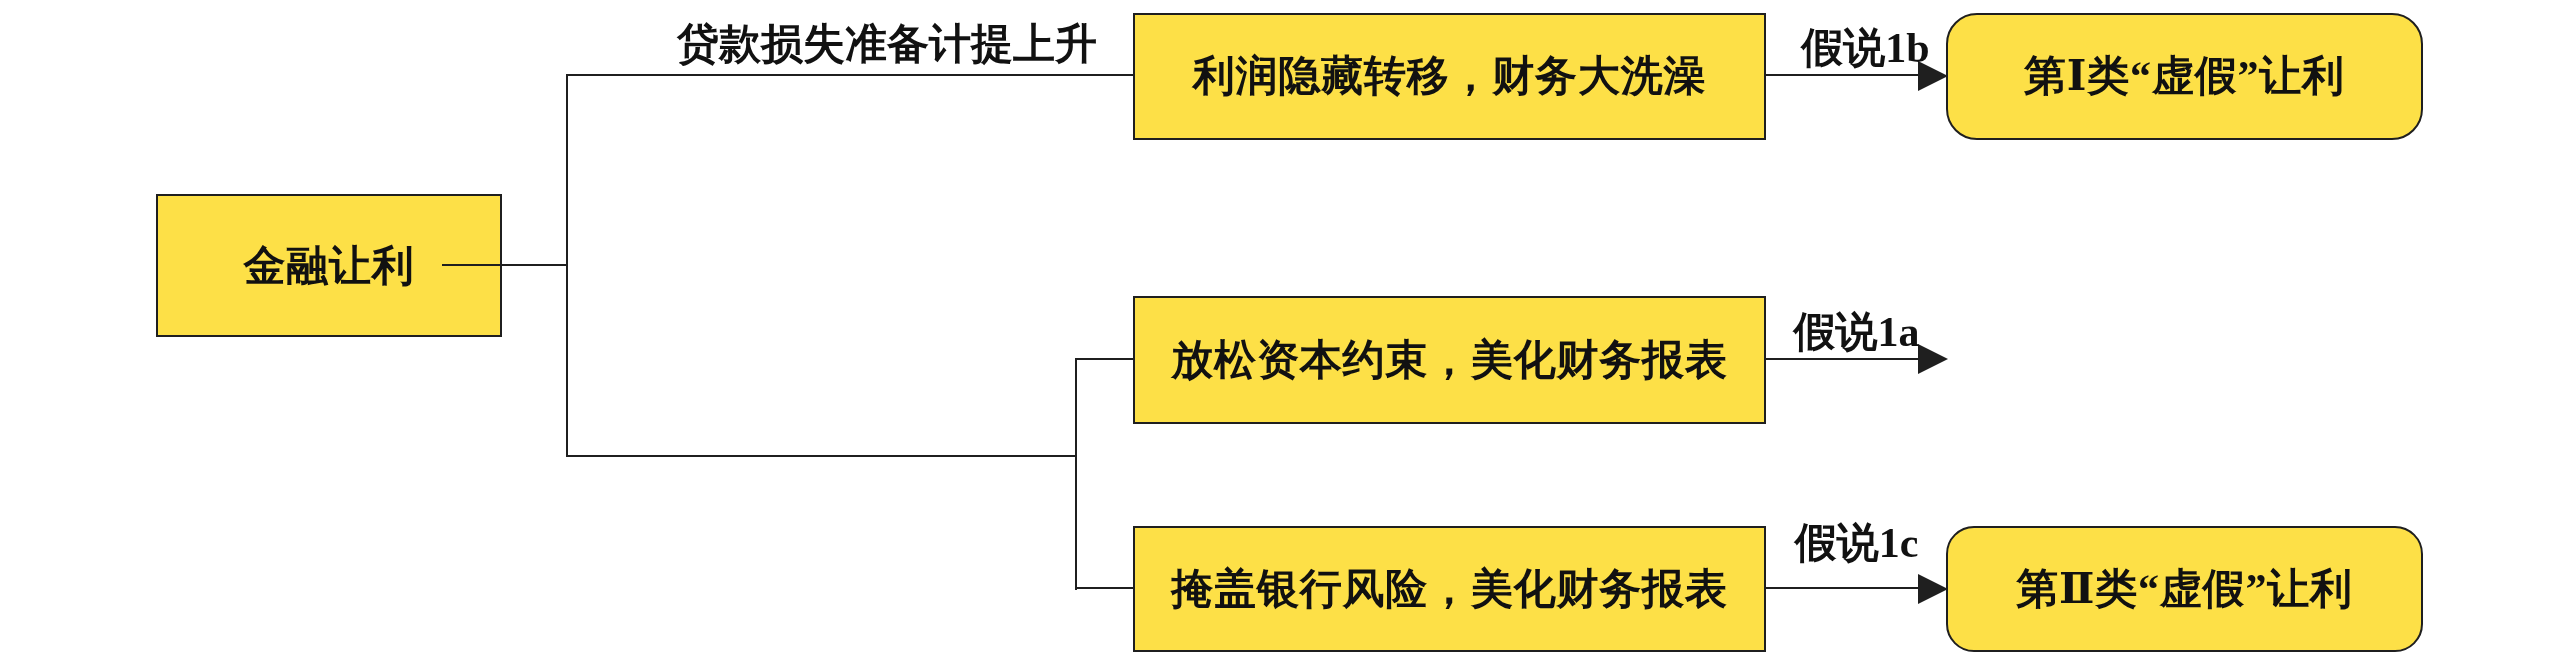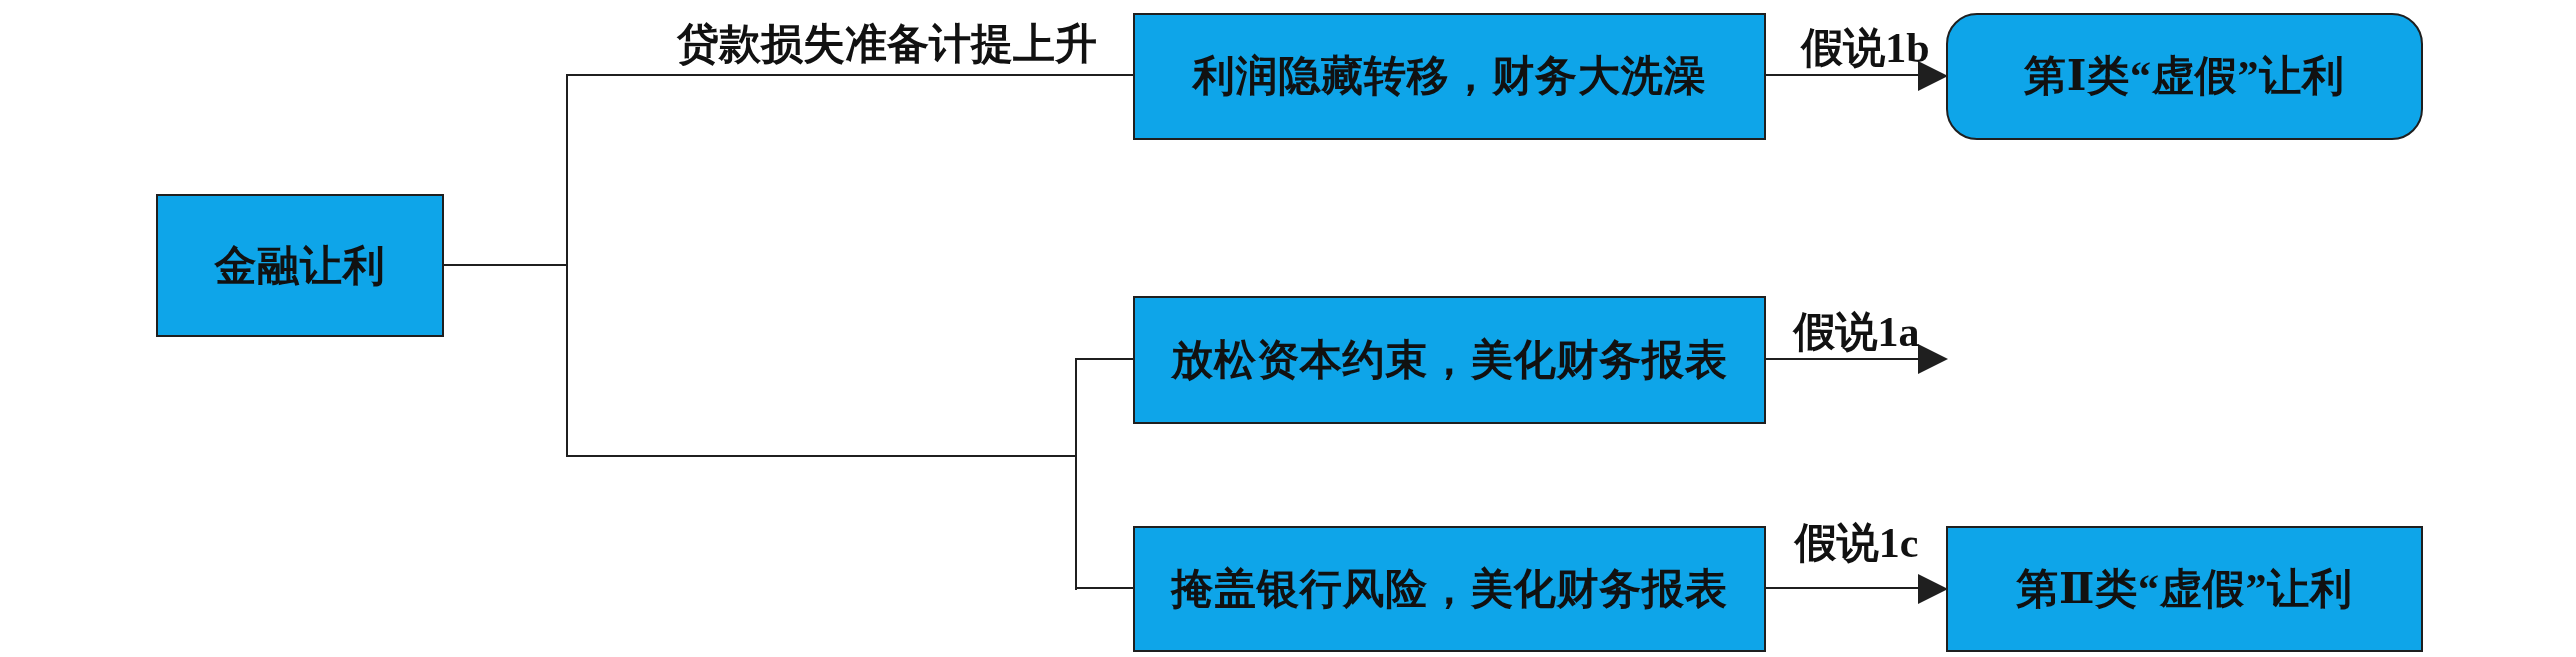--- a/index.html
+++ b/index.html
@@ -9,21 +9,21 @@
     width: 2576px;
     height: 657px;
     background: #ffffff;
     font-family: "Liberation Serif", "DejaVu Serif", serif;
     color: #111111;
     overflow: hidden;
   }
   .box {
     position: absolute;
     border: 2.3px solid #1f1f1f;
-    background: #0ea5e9;
+    background: #fde047;
     display: flex;
     align-items: center;
     justify-content: center;
     font-size: 42px;
     font-weight: 600;
     letter-spacing: 0.8px;
     text-align: center;
     white-space: nowrap;
   }
   .label {
@@ -43,21 +43,21 @@
     border-top: 15px solid transparent;
     border-bottom: 15px solid transparent;
     border-left: 30px solid #1f1f1f;
   }
 </style>
 </head>
 <body>
 
 <div class="canvas">
 
-  <div class="box" style="left:156px; top:194px; width:288px; height:143px;">金融让利</div>
+  <div class="box" style="left:156px; top:194px; width:346px; height:143px;">金融让利</div>
 
   <div class="hline" style="left:442px; top:264px; width:126px;"></div>
   <div class="vline" style="left:566px; top:74px; height:383px;"></div>
 
   <div class="hline" style="left:566px; top:74px; width:567px;"></div>
   <div class="label" style="left:624px; top:19.6px; width:526px;">贷款损失准备计提上升</div>
 
   <div class="hline" style="left:566px; top:455px; width:511px;"></div>
 
   <div class="vline" style="left:1075px; top:358px; height:232px;"></div>
@@ -72,16 +72,16 @@
 
   <div class="box" style="left:1133px; top:296px; width:633px; height:128px;">放松资本约束，美化财务报表</div>
   <div class="hline" style="left:1766px; top:358px; width:156px;"></div>
   <div class="arrowhead" style="left:1918px; top:344px;"></div>
   <div class="label" style="left:1766px; top:308px; width:181px;">假说1a</div>
 
   <div class="box" style="left:1133px; top:526px; width:633px; height:126px;">掩盖银行风险，美化财务报表</div>
   <div class="hline" style="left:1766px; top:587px; width:156px;"></div>
   <div class="arrowhead" style="left:1918px; top:574px;"></div>
   <div class="label" style="left:1766px; top:519px; width:181px;">假说1c</div>
-  <div class="box" style="left:1946px; top:526px; width:477px; height:126px;">第Ⅱ类“虚假”让利</div>
+  <div class="box" style="left:1946px; top:526px; width:477px; height:126px;border-radius:28px;">第Ⅱ类“虚假”让利</div>
 
 </div>
 
 
 </body></html>

